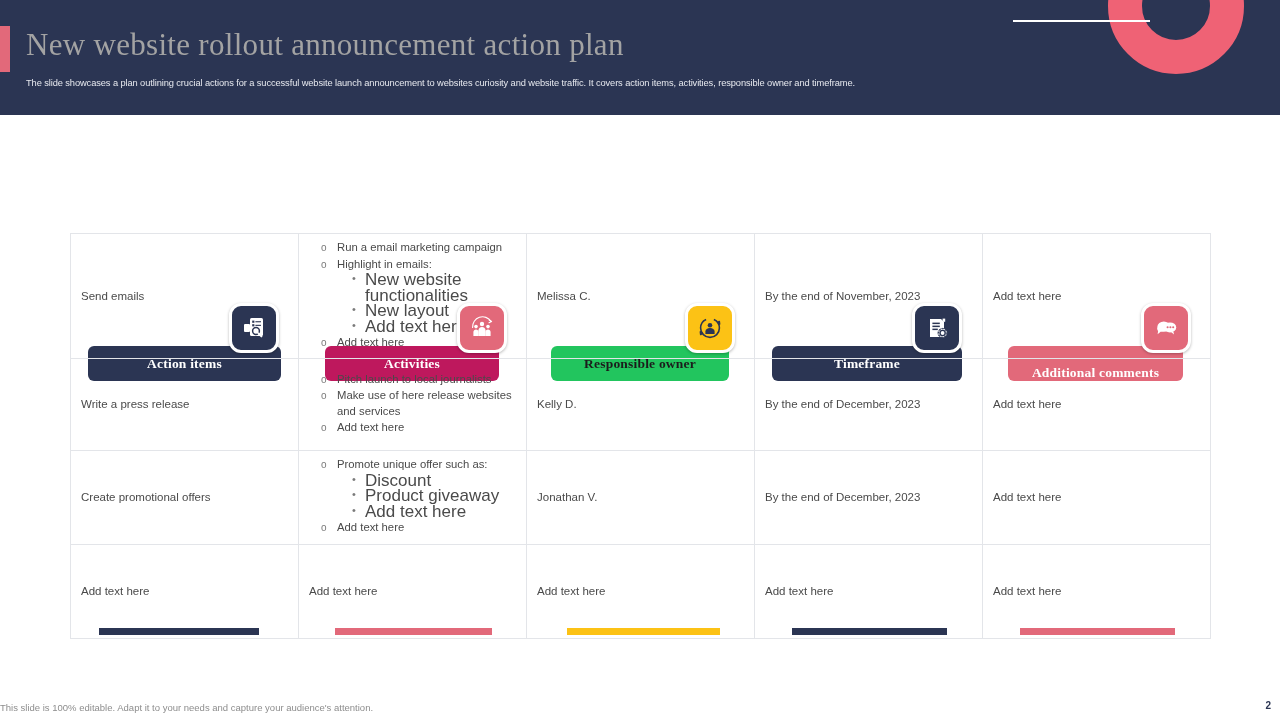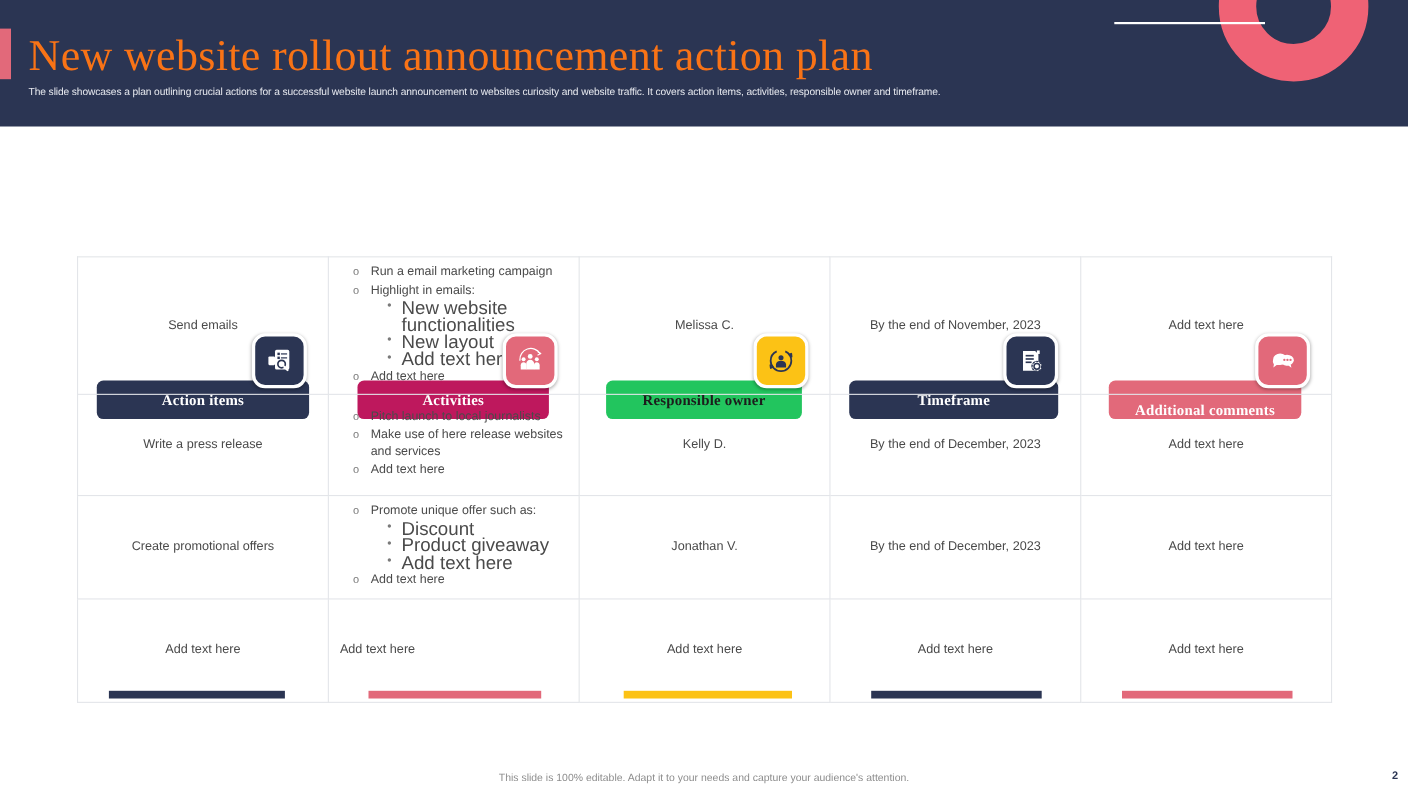--- a/index.html
+++ b/index.html
@@ -34,22 +34,22 @@
   }
   .white-rule {
     position: absolute;
     left: 1013px; top: 20px;
     width: 137px; height: 2px;
     background: #ffffff;
   }
   .slide-title {
     position: absolute; left: 26px; top: 27px;
     font-family: "Liberation Serif", serif;
-    font-size: 40px; font-weight: 400;
-    color: #f97316;
+    font-size: 31px; font-weight: 400;
+    color: #a3a3a3;
     letter-spacing: 0.3px;
     white-space: nowrap;
   }
   .slide-subtitle {
     position: absolute; left: 26px; top: 78px;
     width: 1100px;
     font-size: 9.3px; font-weight: 400;
     color: #e7e9ef;
     letter-spacing: -0.1px;
     white-space: nowrap;
@@ -103,21 +103,21 @@
     font-size: 11.5px;
     color: #4a4a4a;
     padding: 6px 10px;
   }
   .col-w0 { width: 228px; }
   .col-w1 { width: 228px; }
   .col-w2 { width: 228px; }
   .col-w3 { width: 228px; }
   .col-w4 { width: 228px; }
 
-  .cell-center { text-align: center; }
+  .cell-center { }
   .cell-left { text-align: left; padding-left: 14px; }
 
   .bullets { list-style: none; padding-left: 8px; }
   .bullets > li {
     position: relative;
     padding-left: 20px;
     margin-bottom: 1px;
     line-height: 15.5px;
     font-size: 11.3px;
     color: #4a4a4a;
@@ -153,21 +153,21 @@
   .a0 { left: 29px;  width: 160px; }
   .a1 { left: 265px; width: 157px; }
   .a2 { left: 497px; width: 153px; }
   .a3 { left: 722px; width: 155px; }
   .a4 { left: 950px; width: 155px; }
 
   
   .footer-note {
     position: absolute; left: 0; top: 702px;
     width: 1280px;
-    text-align: center;
+    text-align: left;
     font-size: 9.5px;
     color: #8d8d8d;
   }
   .page-number {
     position: absolute; right: 9px; top: 700px;
     font-size: 10px; font-weight: 700;
     color: #2b3553;
   }
 </style>
 </head>

